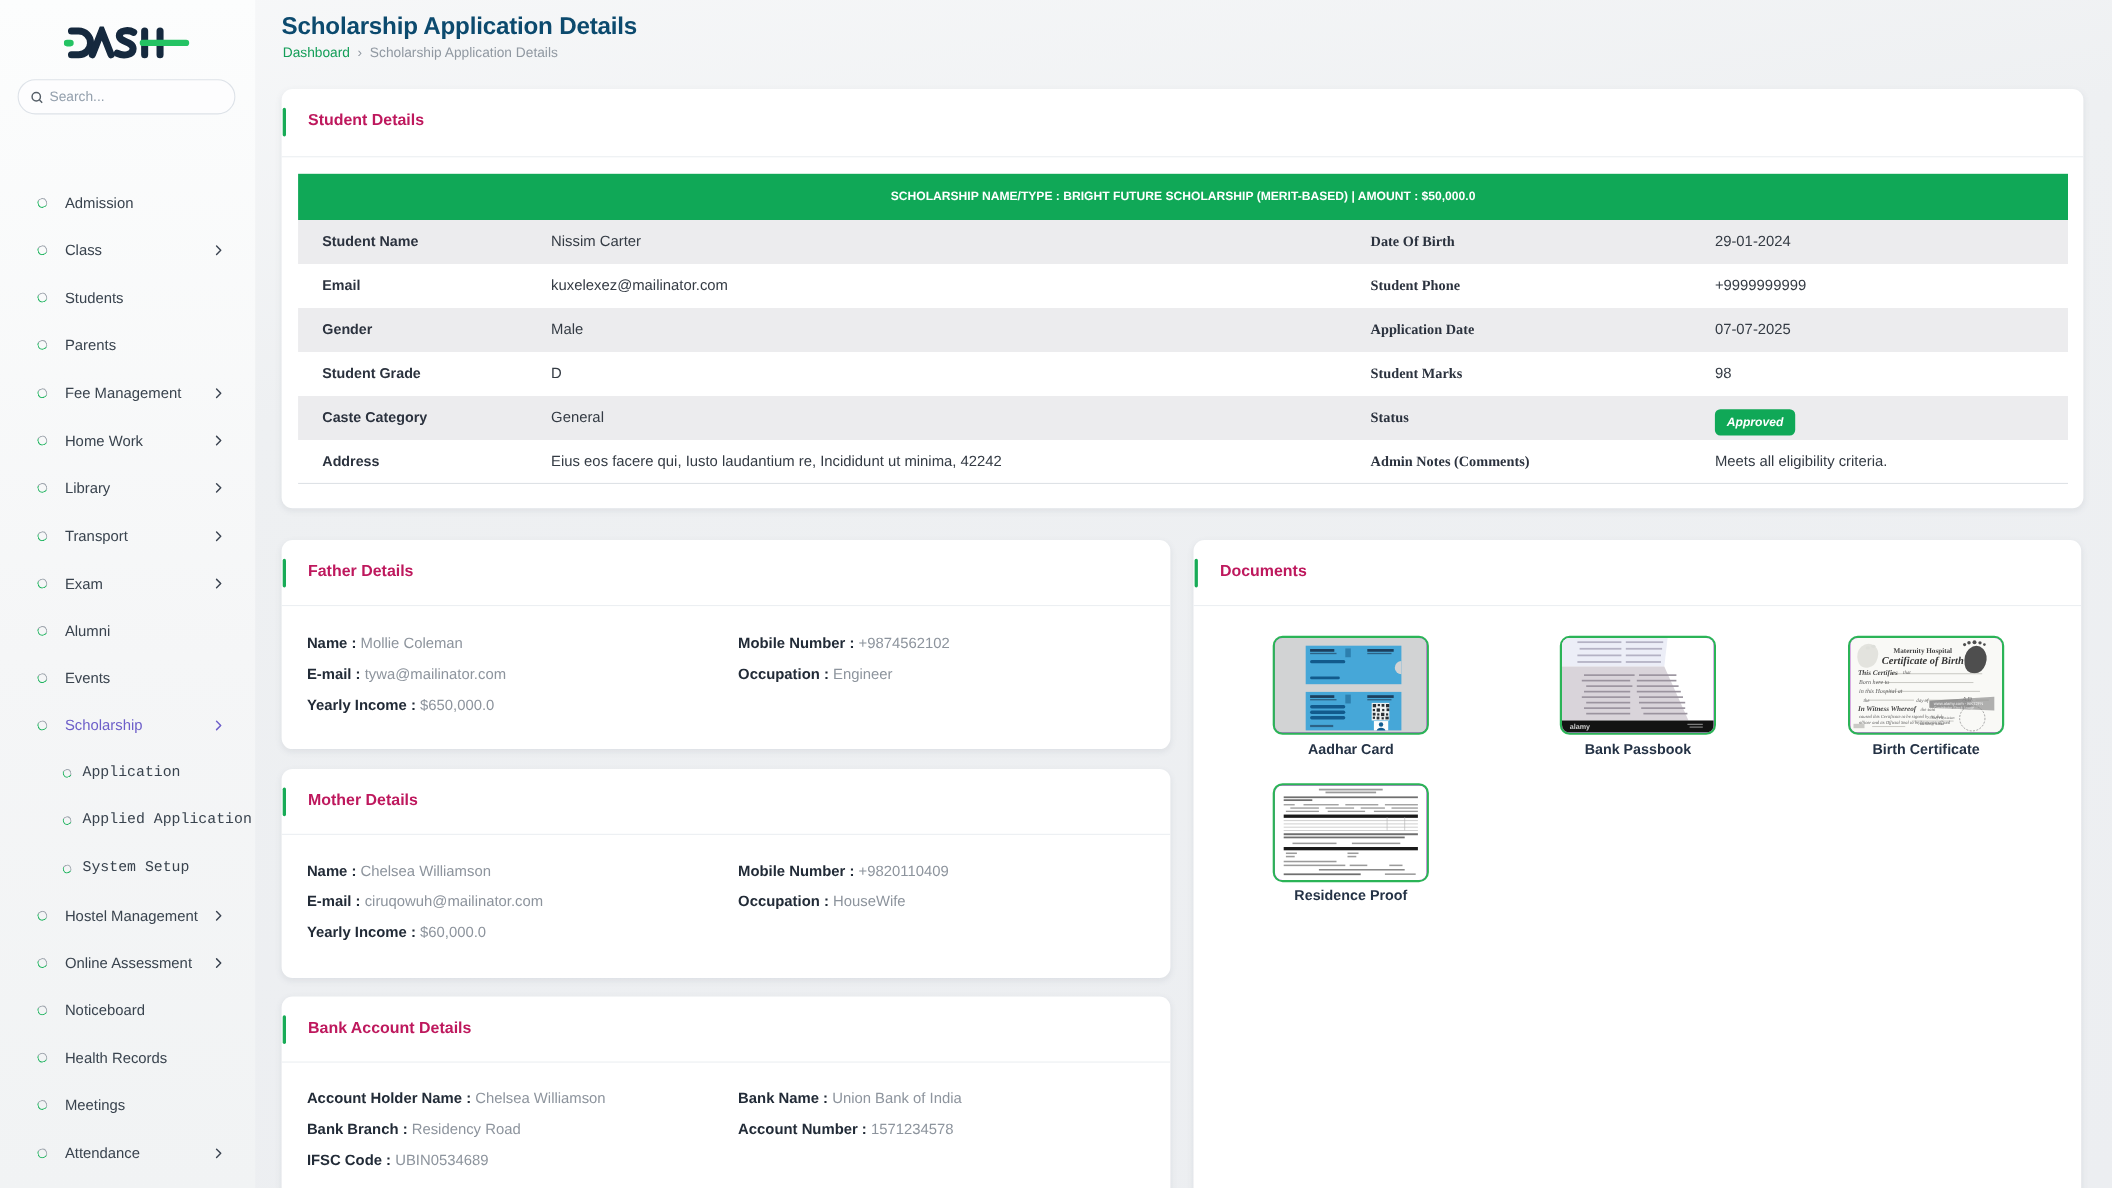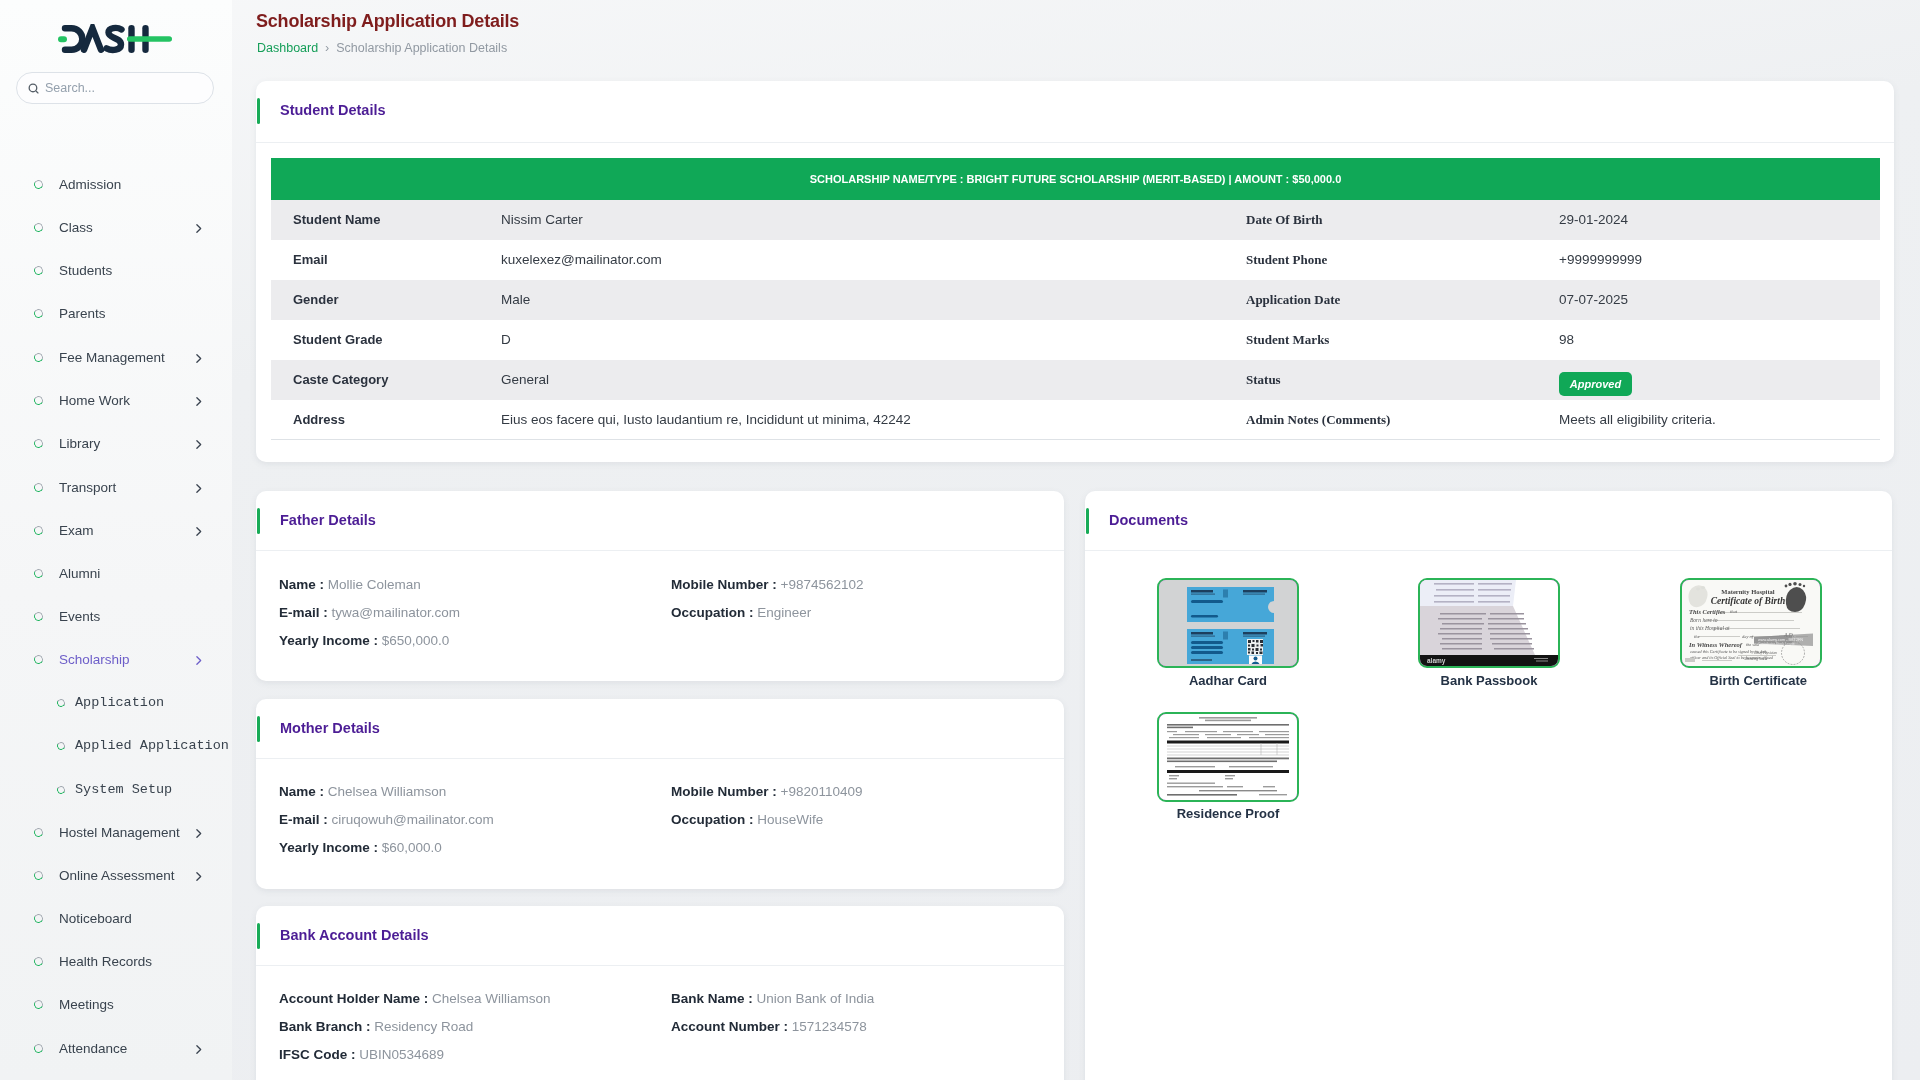--- a/index.html
+++ b/index.html
@@ -26,27 +26,27 @@
   .mi { position:absolute; left:0; width:232px; height:24px; }
   .mi .ring { position:absolute; left:34px; top:7px; width:9px; height:9px; border-radius:50%;
     border:1.5px solid #9fa6ae; border-left-color:#1fb45f; border-bottom-color:#1fb45f; transform:rotate(-20deg); }
   .mi .t { position:absolute; left:59px; top:0; line-height:23px; font-size:13.5px; color:#39434e; }
   .mi .chev { position:absolute; left:192px; top:5px; }
   .mi.sub .ring { left:57px; width:8px; height:8px; top:8px; }
   .mi.sub .t { left:75px;font-family:Liberation Mono, monospace; }
   .mi.active .t { color:#6d5ec9; }
   
   #main { position:absolute; left:232px; top:0; width:1688px; height:1080px; }
-  h1 { position:absolute; left:24px; top:11px; font-size:18px; font-weight:bold; color:#7f1d1d; letter-spacing:-0.2px;text-align:center; }
+  h1 { position:absolute; left:24px; top:11px; font-size:22px; font-weight:bold; color:#0c4a6e; letter-spacing:-0.2px;text-align:center; }
   #crumbs { position:absolute; left:25px; top:41px; font-size:12.5px; color:#9199a2; }
   #crumbs a { color:#149e58; text-decoration:none; }
   .card { position:absolute; background:#fff; border-radius:10px; box-shadow:0 2px 6px rgba(90,100,120,.10); }
   .chead { position:absolute; left:0; top:0; width:100%; height:60px; border-bottom:1px solid #eceff2; }
   .chead .accent { position:absolute; left:1px; top:17px; width:3px; height:26px; background:#18ab57; border-radius:2px; }
-  .chead .ct { position:absolute; left:24px; top:0; line-height:59px; font-size:14.5px; font-weight:bold; color:#4c1d95; }
+  .chead .ct { position:absolute; left:24px; top:0; line-height:59px; font-size:14.5px; font-weight:bold; color:#be185d; }
   
   #stucard { left:24px; top:81px; width:1638px; height:381px; }
   #stucard .chead { height:62px; }
   #stutab { position:absolute; left:15px; top:77px; width:1609px; }
   #greenbar { position:absolute; left:0; top:0; width:1609px; height:42px; background:#10a857;
     text-align:center; line-height:42px; color:#fff; font-weight:bold; font-size:11px; }
   .trow { position:absolute; left:0; width:1609px; height:40px; line-height:40px; font-size:13.5px; color:#343b44; }
   .trow.g { background:#ececee; }
   .trow .c1 { position:absolute; left:22px; font-weight:bold; color:#2b323e; font-size:13px; }
   .trow .c2 { position:absolute; left:230px; }
@@ -423,21 +423,21 @@
           <text x="62" y="79.5" font-size="3.6">Attending Nurse</text>
         </g>
         <polygon points="72,57 131,53.5 131,66 72,63.5" fill="#969696" opacity="0.75"></polygon>
         <polygon points="72,57 110,54.8 110,65 72,63.5" fill="#7e7e7e" opacity="0.5"></polygon>
         <text x="76" y="60.5" font-size="3.8" fill="#f2f2f2" font-family="Liberation Sans">www.alamy.com - BKT2FN</text>
         <text x="76" y="64.8" font-size="3.4" fill="#e6e6e6" font-family="Liberation Sans">Contributor Stock Image</text>
         <circle cx="111" cy="73" r="11.5" fill="none" stroke="#8a8a8a" stroke-width="0.7" stroke-dasharray="1.8,1.3"></circle>
         <rect x="3" y="78" width="10" height="4" fill="#cacac6"></rect>
       </svg>
     </div>
-    <div class="tlabel" style="left:580px; top:182px;text-align:right;">Birth Certificate</div>
+    <div class="tlabel" style="left:595px; top:182px;">Birth Certificate</div>
     <div class="thumb" id="th-res" style="left:72px; top:221px;">
       <svg width="138" height="86" viewBox="0 0 138 86">
         <rect width="138" height="86" fill="#ffffff"></rect>
         <g fill="#9b9b9b">
           <rect x="40" y="3" width="58" height="1.6"></rect>
           <rect x="46" y="5.6" width="46" height="1.6"></rect>
           <rect x="8" y="10" width="122" height="1.6" fill="#6f6f6f"></rect>
           <rect x="8" y="12.6" width="26" height="1.6" fill="#6f6f6f"></rect>
           <rect x="8" y="17" width="10" height="1.2"></rect>
             <rect x="26" y="17" width="32" height="1.2"></rect>

